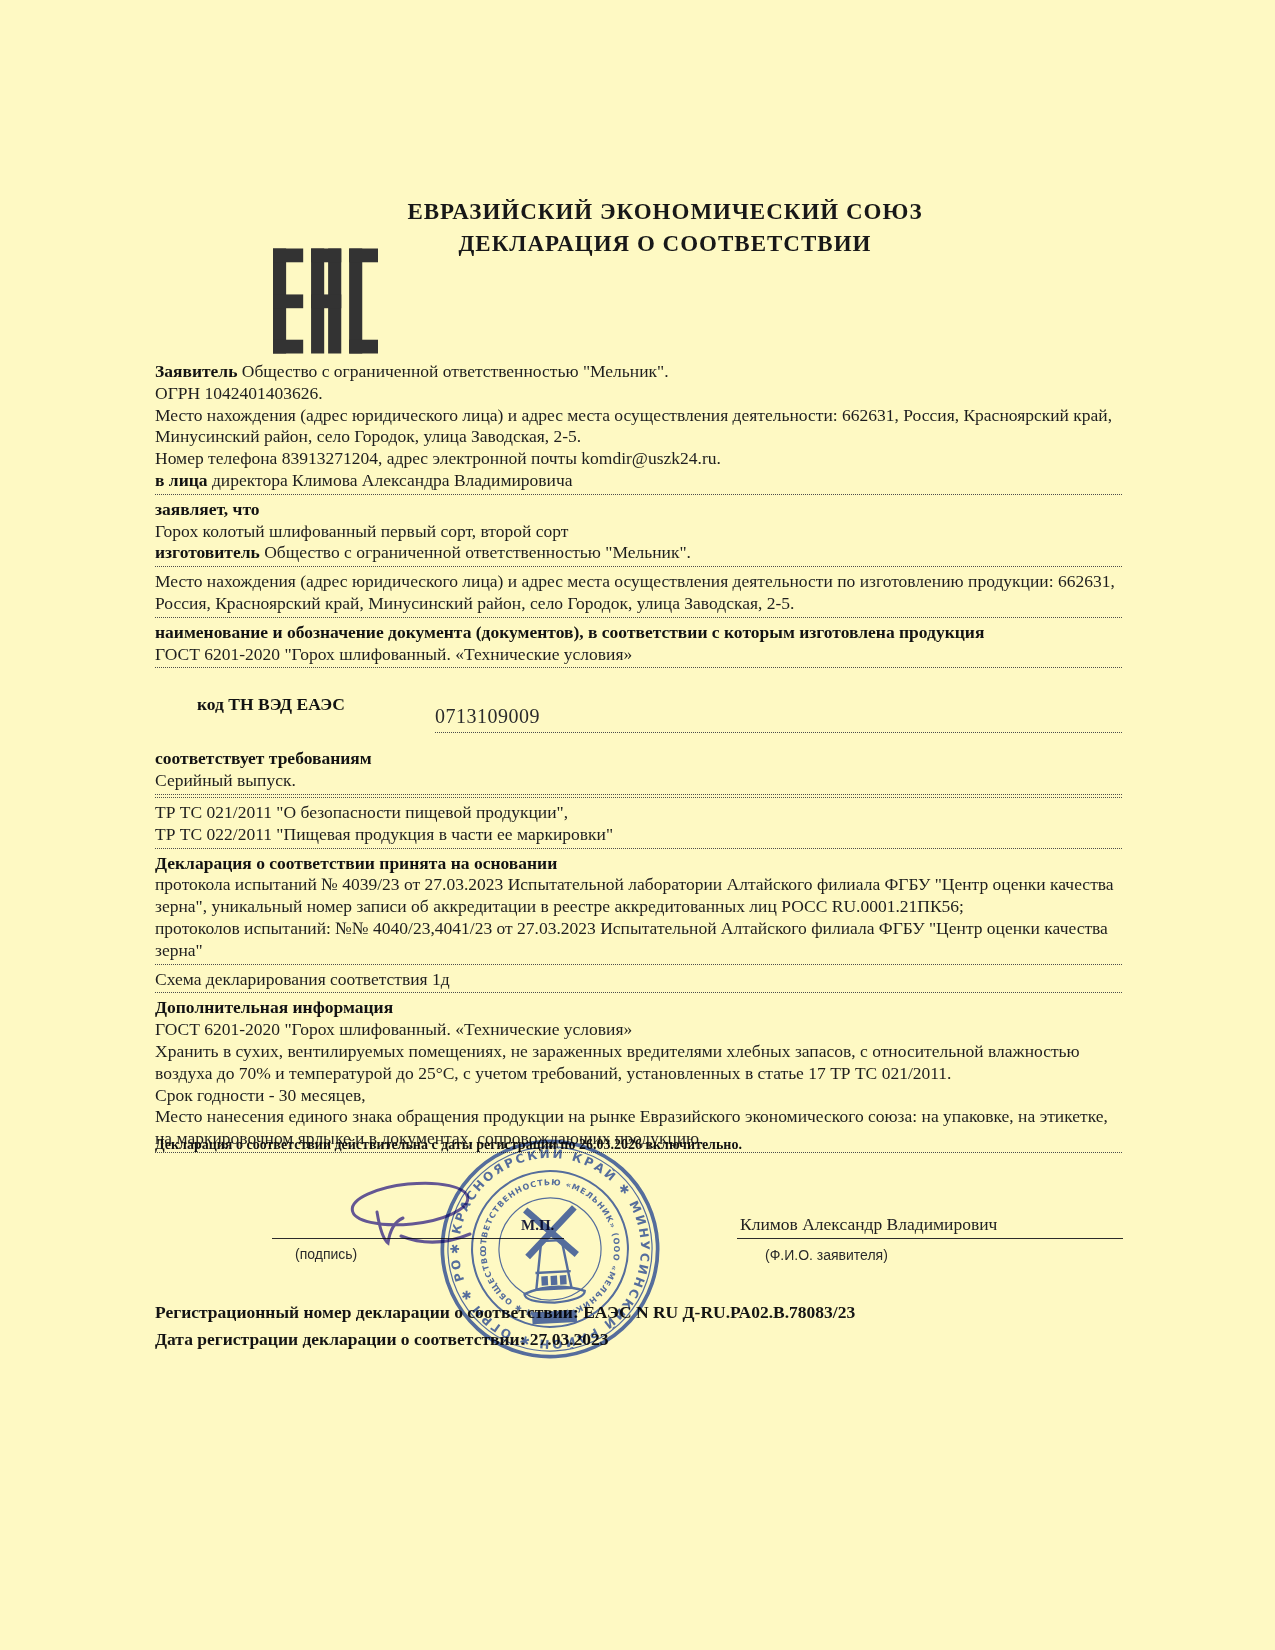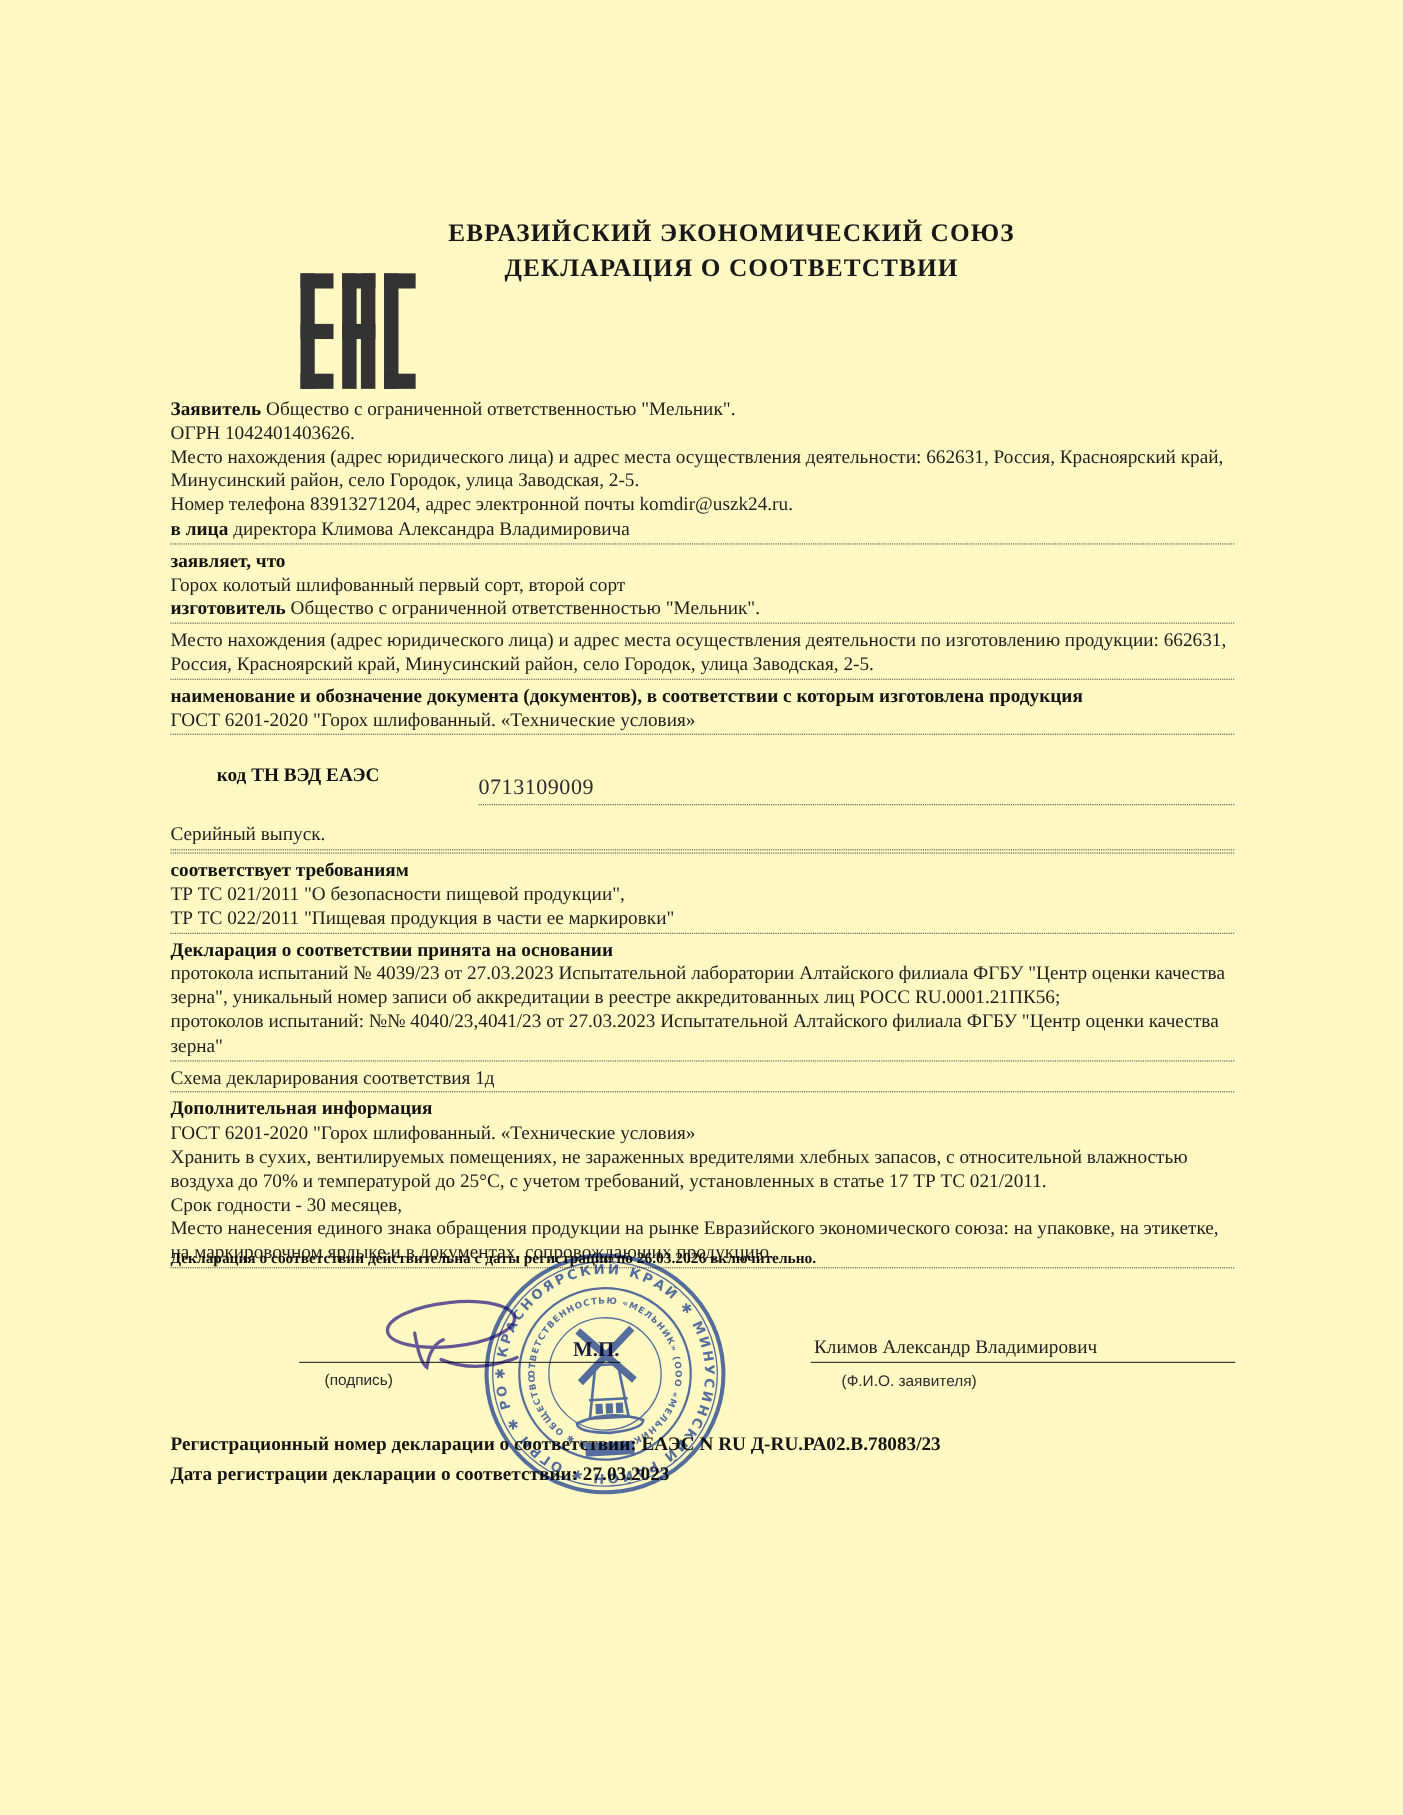--- a/index.html
+++ b/index.html
@@ -35,21 +35,21 @@
     font-weight:bold; font-size:14px; color:#121212; z-index:2; }
   
   .sig-line { position:absolute; border-top:1.6px solid #2c2c2c; z-index:1; }
   .line-left  { left:272px; top:1238px; width:292px; }
   .line-right { left:737px; top:1238px; width:386px; }
   .caption { position:absolute; font-family:"Liberation Sans", sans-serif;
     font-size:14px; color:#2a2a2a; z-index:2; }
   .cap-sign { left:295px; top:1246px; width:140px; }
   .cap-fio  { left:765px; top:1247px; }
   .fio { position:absolute; left:740px; top:1214px; font-size:17.5px; color:#222; z-index:2; }
-  .mp { position:absolute; left:521px; top:1217px; font-weight:bold; font-size:19px;
+  .mp { position:absolute; left:521px; top:1217px; font-weight:bold; font-size:15px;
     color:#1b1f3a; z-index:3; }
   .stamp { position:absolute; left:430px; top:1133px; z-index:5;
     mix-blend-mode:multiply; opacity:0.88; transform:rotate(-3deg); }
   .scribble { position:absolute; left:346px; top:1178px; z-index:6;
     mix-blend-mode:multiply; opacity:0.95; }
   
   .reg { position:absolute; left:155px; width:980px; font-weight:bold;
     font-size:17.5px; color:#141414; z-index:2; }
   .reg1 { top:1302px; }
   .reg2 { top:1329px; }
@@ -101,22 +101,22 @@
       </div>
 
     <div class="code-row">
       <div class="code-label">код ТН ВЭД ЕАЭС</div>
       <div class="code-value-wrap">
         <span class="code-value">0713109009</span>
       </div>
     </div>
 
     <div id="paras-bottom">
+        <div class="para"><span class="b">соответствует требованиям</span></div>
         <div class="para u u2">Серийный выпуск.</div>
-        <div class="para"><span class="b">соответствует требованиям</span></div>
         <div class="para">ТР ТС 021/2011 "О безопасности пищевой продукции",</div>
         <div class="para u">ТР ТС 022/2011 "Пищевая продукция в части ее маркировки"</div>
         <div class="para"><span class="b">Декларация о соответствии принята на основании</span></div>
         <div class="para">протокола испытаний № 4039/23 от 27.03.2023 Испытательной лаборатории Алтайского филиала ФГБУ "Центр оценки качества зерна", уникальный номер записи об аккредитации в реестре аккредитованных лиц РОСС RU.0001.21ПК56;</div>
         <div class="para u">протоколов испытаний: №№ 4040/23,4041/23 от 27.03.2023 Испытательной Алтайского филиала ФГБУ "Центр оценки качества зерна"</div>
         <div class="para u">Схема декларирования соответствия 1д</div>
         <div class="para"><span class="b">Дополнительная информация</span></div>
         <div class="para">ГОСТ 6201-2020 "Горох шлифованный. «Технические условия»</div>
         <div class="para">Хранить в сухих, вентилируемых помещениях, не зараженных вредителями хлебных запасов, с относительной влажностью воздуха до 70% и температурой до 25°С, с учетом требований, установленных в статье 17 ТР ТС 021/2011.</div>
         <div class="para">Срок годности - 30 месяцев,</div>

